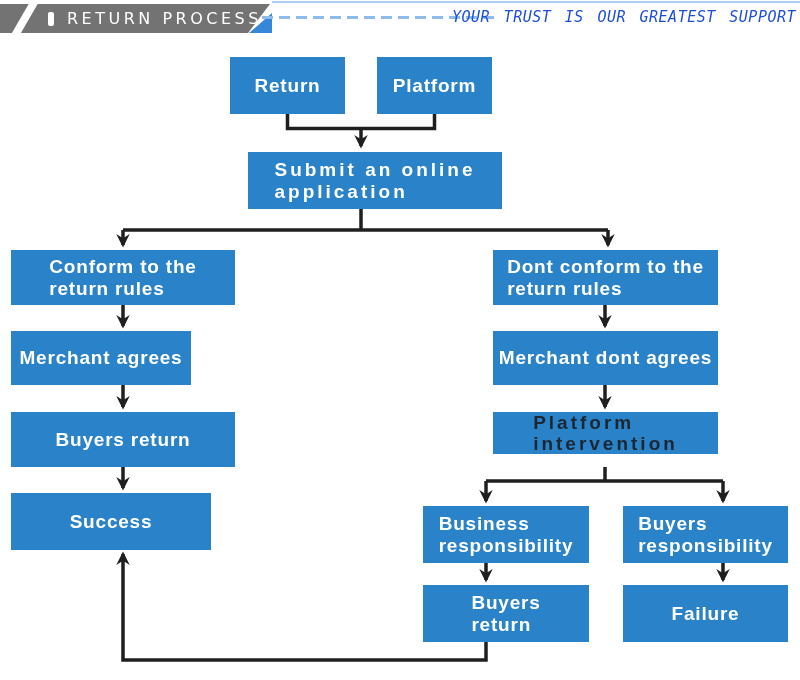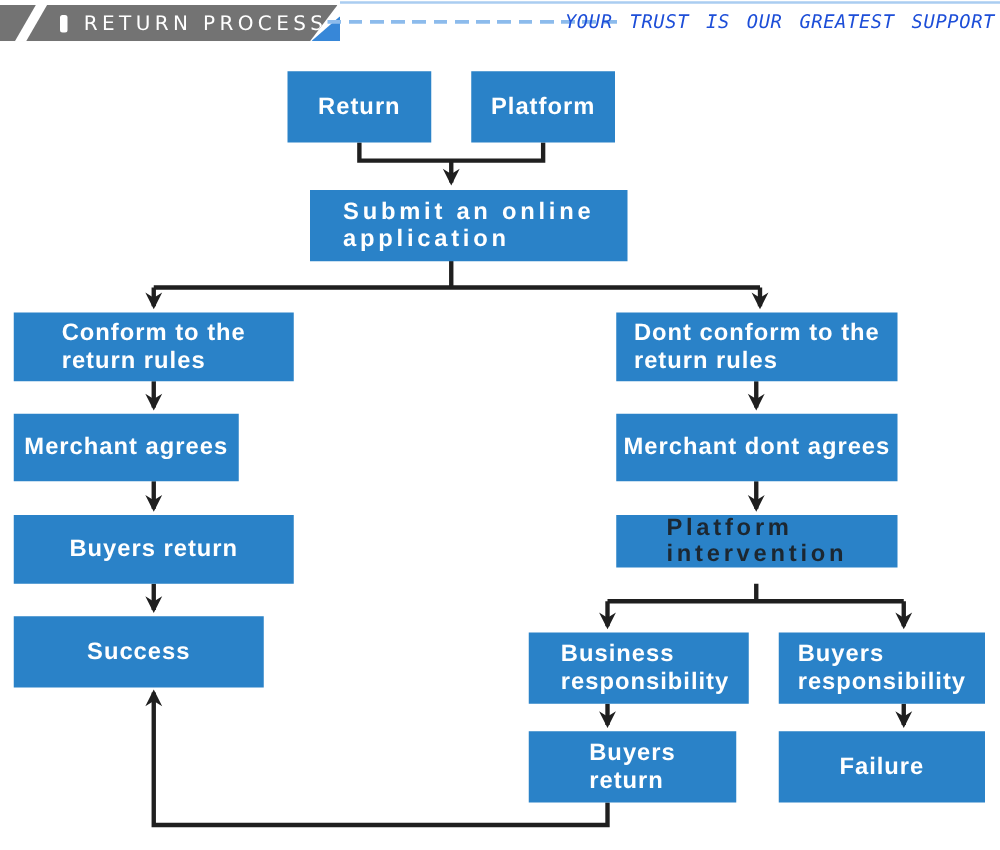--- a/index.html
+++ b/index.html
@@ -101,21 +101,21 @@
   <div class="node" style="left:11px;top:412px;width:224px;height:55px;">
     <span>Buyers return</span>
   </div>
   <div class="node spaced dark-text" style="left:493px;top:412px;width:225px;height:42px;">
     <span>Platform
 intervention</span>
   </div>
   <div class="node" style="left:11px;top:493px;width:200px;height:57px;">
     <span>Success</span>
   </div>
-  <div class="node" style="left:423px;top:506px;width:166px;height:57px;padding-left:10px;">
+  <div class="node" style="left:423px;top:506px;width:166px;height:57px;">
     <span>Business
 responsibility</span>
   </div>
   <div class="node" style="left:623px;top:506px;width:165px;height:57px;">
     <span>Buyers
 responsibility</span>
   </div>
   <div class="node" style="left:423px;top:585px;width:166px;height:57px;">
     <span>Buyers
 return</span>

